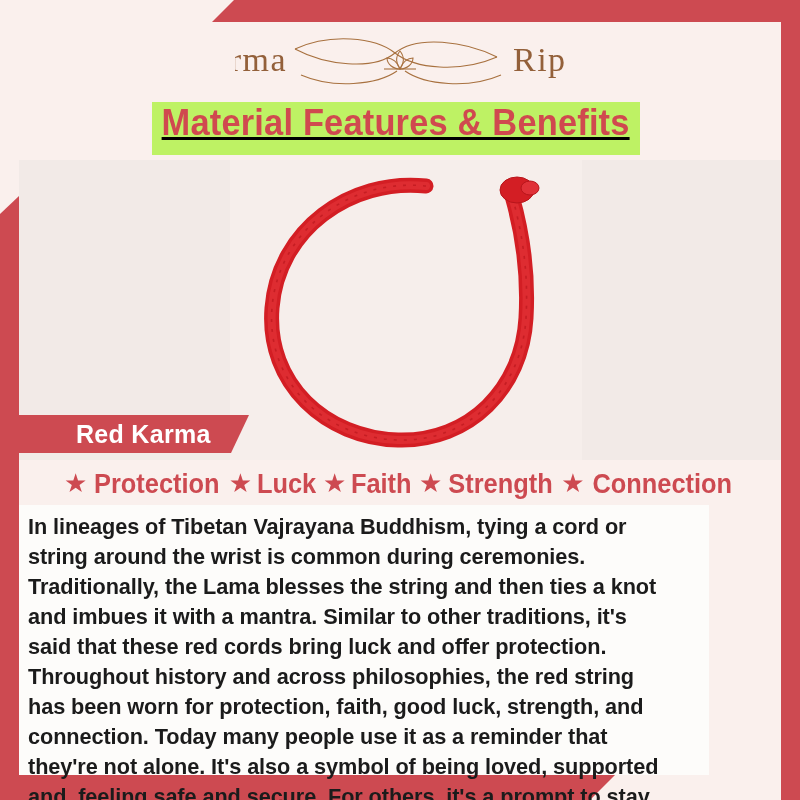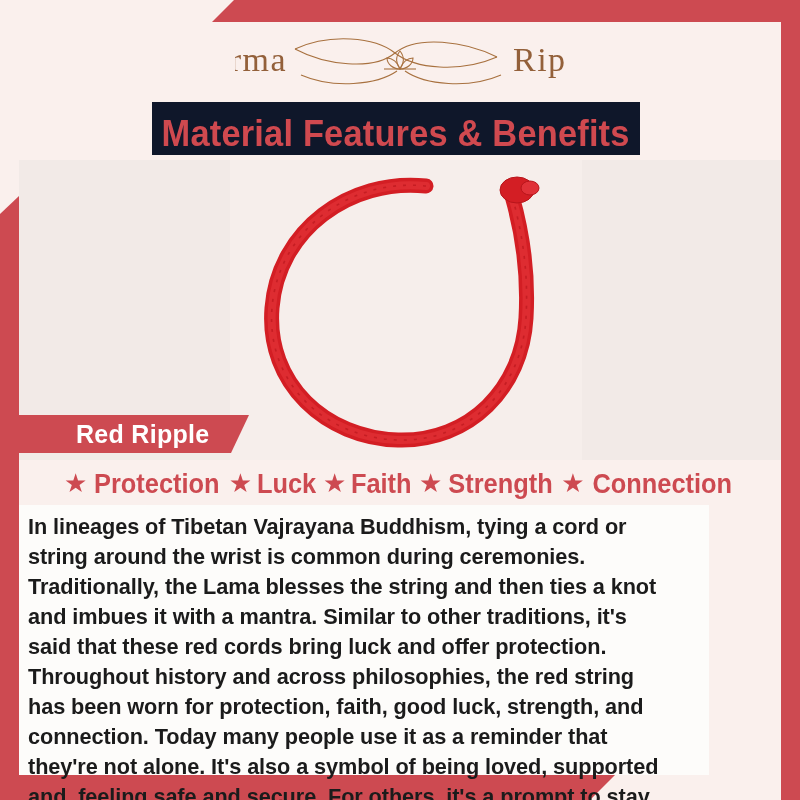--- a/index.html
+++ b/index.html
@@ -63,24 +63,25 @@
     font-size: 34px;
     letter-spacing: 1.5px;
     fill: #93603a;
   }
 
   
   .title-band {
     position: absolute;
     top: 102px; left: 152px;
     width: 488px; height: 53px;
-    background: #0f172a;
-    display: flex;
-    align-items: flex-end;
+    background: #bef264;
+    display: flex;
+    align-items: flex-start;
     justify-content: center;
+    text-decoration: underline;
   }
   .title-text {
     font-family: "Liberation Sans Narrow", "Liberation Sans", sans-serif;
     font-size: 37px;
     font-weight: bold;
     color: #d0494f;
     letter-spacing: 0.2px;
     transform: scaleX(0.93);
     white-space: nowrap;
   }
@@ -220,21 +221,21 @@
         </g>
         <g fill="#d31e24" stroke="#b8151b" stroke-width="1">
           <ellipse cx="287" cy="32" rx="17" ry="13"></ellipse>
           <ellipse cx="300" cy="30" rx="9" ry="7" fill="#e03138"></ellipse>
         </g>
       </svg>
     </div>
   </div>
 
   <div class="label-banner">
-    <span class="label-banner-text">Red Ripple</span>
+    <span class="label-banner-text">Red Karma</span>
   </div>
 
   <div class="benefits-row">
     <div class="benefit">
       <span class="benefit-star">★</span>
       <span class="benefit-label">Protection</span>
     </div>
     <div class="benefit">
       <span class="benefit-star">★</span>
       <span class="benefit-label">Luck</span>

